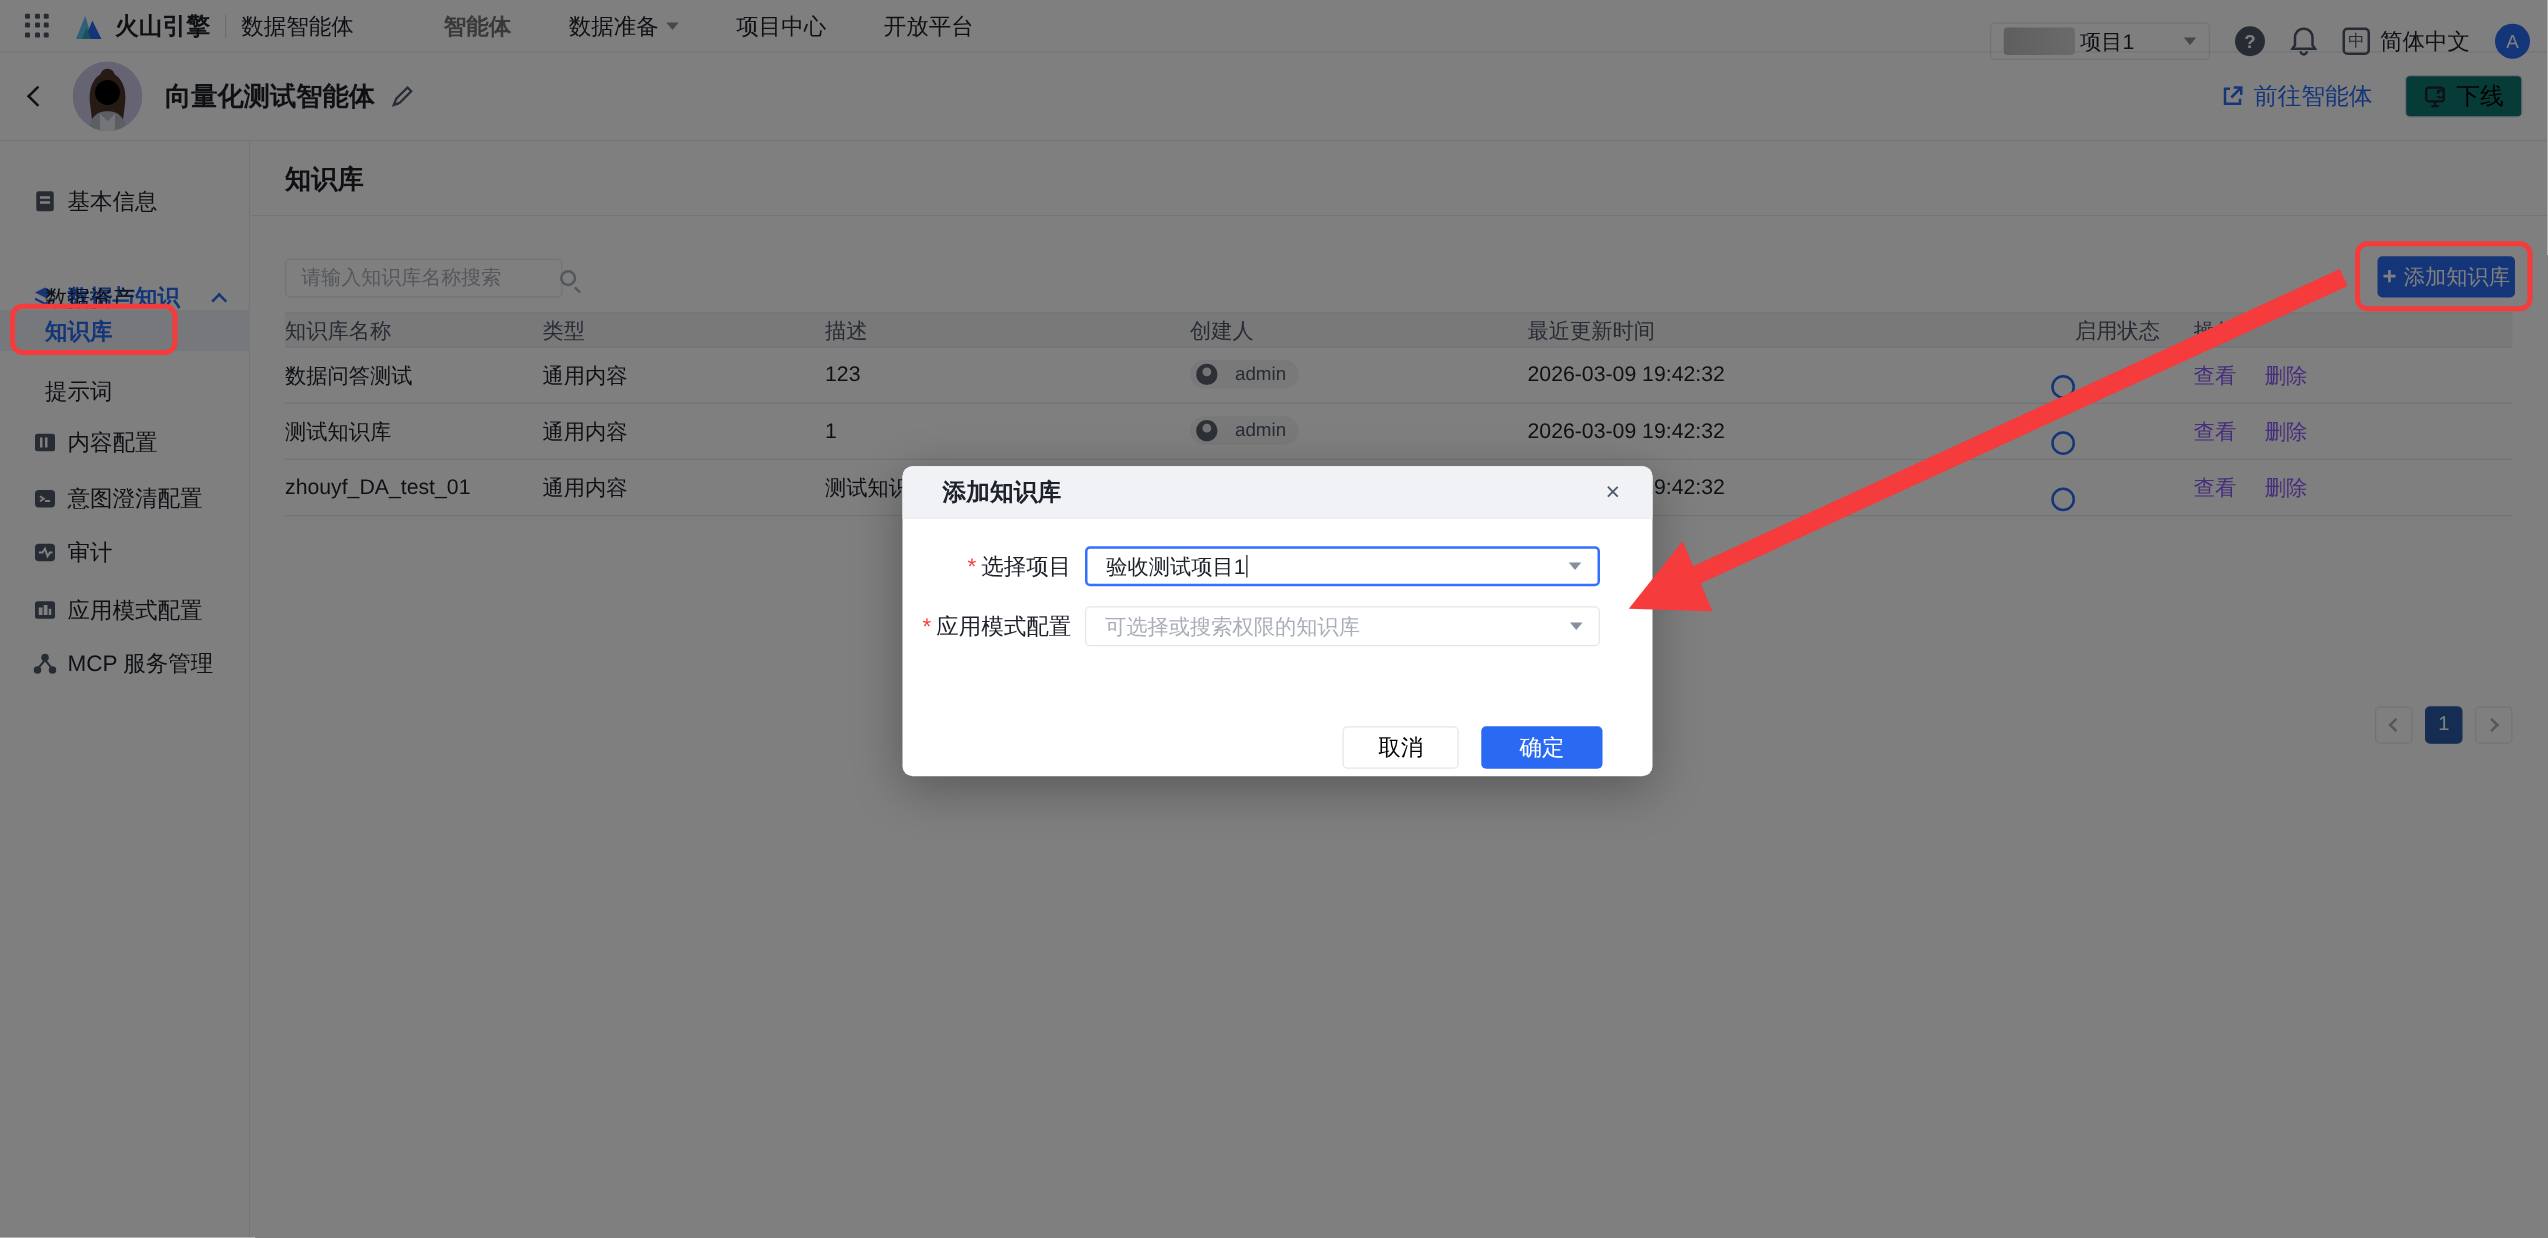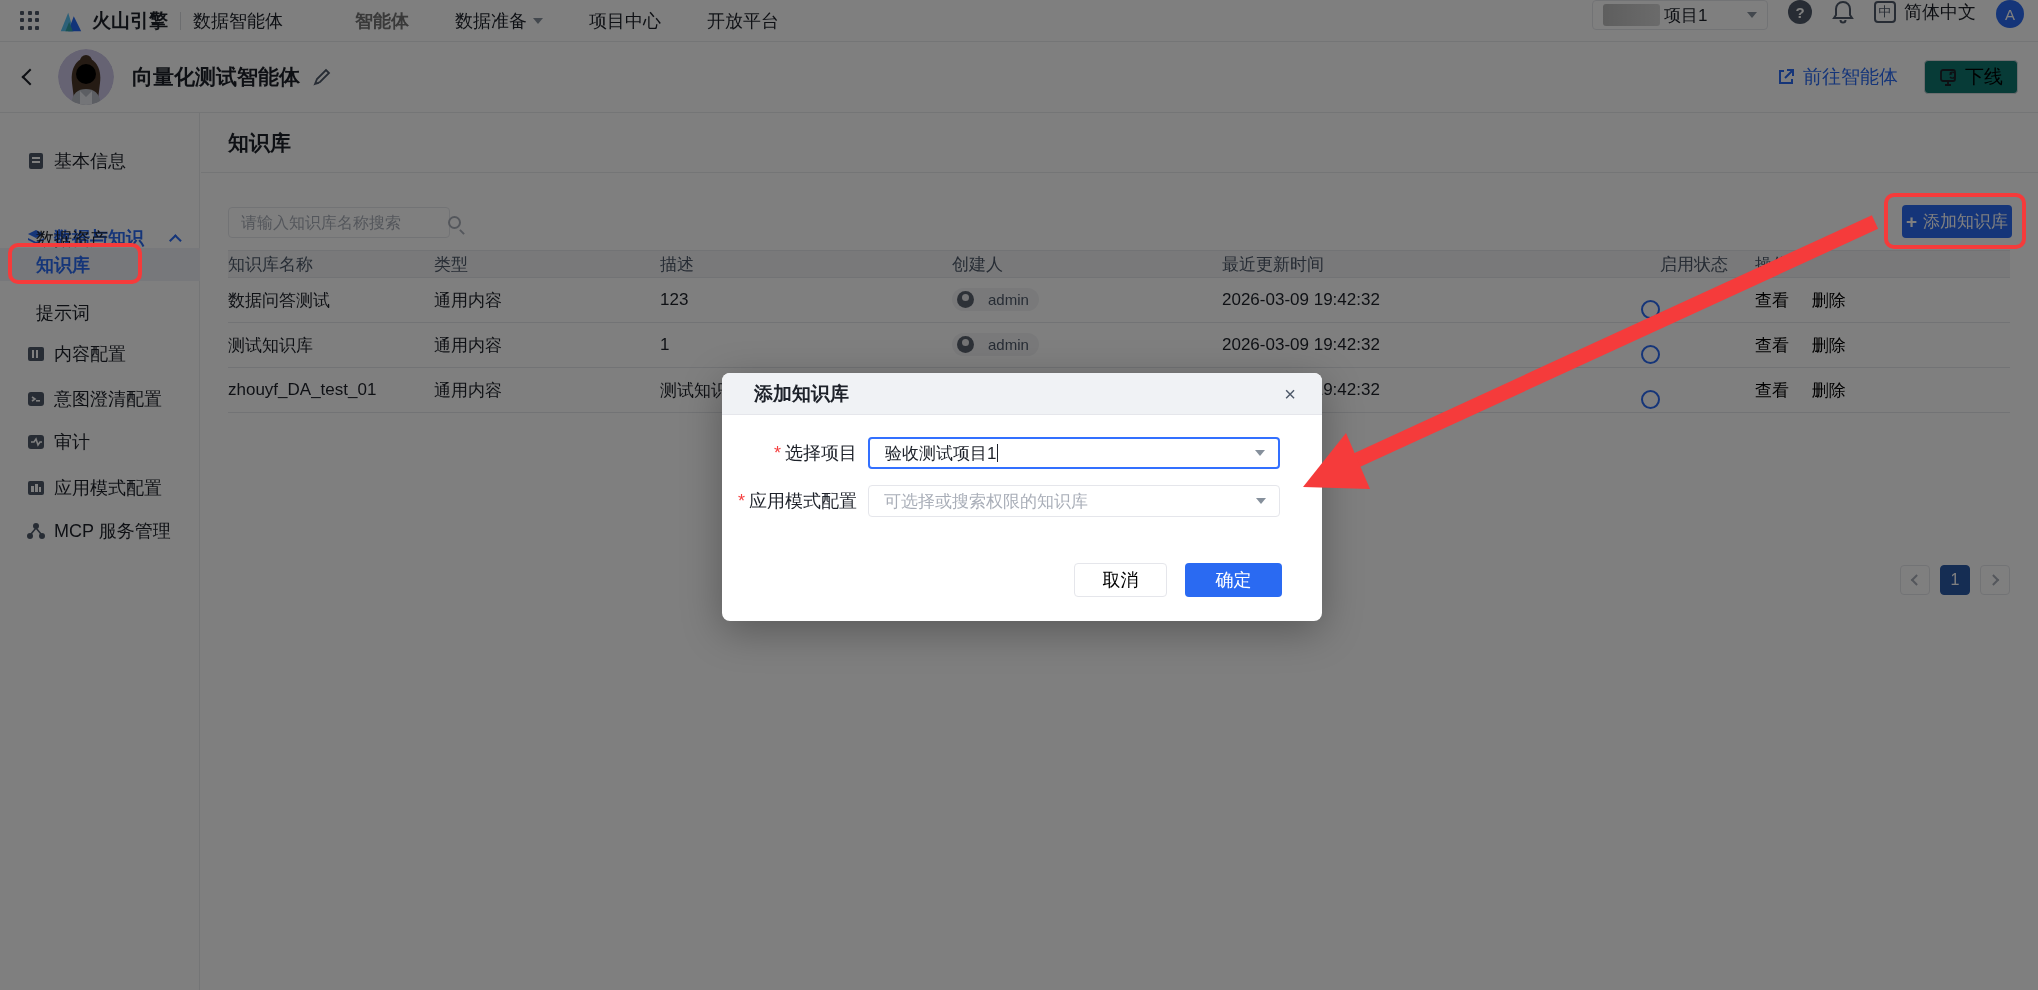--- a/index.html
+++ b/index.html
@@ -14,21 +14,21 @@
   .apps-grid i { width:4px; height:4px; border-radius:1px; background:#4e5969; }
   .logo { margin-left:18px; width:26px; height:26px; }
   .brand { margin-left:8px; font-size:19px; font-weight:bold; color:#1d2129; }
   .nav-divider { width:1px; height:18px; background:#d8dadf; margin:0 12px; }
   .product-name { font-size:18px; color:#1d2129; }
   .nav-tabs { display:flex; align-items:center; margin-left:72px; gap:46px; }
   .nav-tab { font-size:18px; color:#1d2129; cursor:pointer; display:flex; align-items:center; gap:6px; }
   .nav-tab.active { color:#737373; font-weight:bold; }
   .caret-down { width:0; height:0; border-left:5px solid transparent; border-right:5px solid transparent;
     border-top:6px solid #86909c; display:inline-block; }
-  .topnav-right { position:absolute; right:14px; top:0; height:42px; display:flex; align-items:flex-start; gap:20px; }
+  .topnav-right { position:absolute; right:14px; top:12px; height:42px; display:flex; align-items:center; gap:20px; }
   .project-select { width:176px; height:30px; border:1px solid #e5e6eb; border-radius:4px;
     display:flex; align-items:center; padding:0 10px; gap:4px; }
   .redacted { width:57px; height:22px; border-radius:3px;
     background:linear-gradient(90deg,#bdbdbd,#d6d6d6); }
   .project-select .val { font-size:17px; color:#1d2129; flex:1; }
   .help-icon { width:24px; height:24px; border-radius:50%; background:#4e5969; color:#fff;
     font-size:15px; font-weight:bold; display:flex; align-items:center; justify-content:center; }
   .lang-wrap { display:flex; align-items:center; gap:8px; font-size:18px; color:#1d2129; }
   .zh-icon { width:22px; height:22px; border:2px solid #4e5969; border-radius:4px; color:#4e5969;
     font-size:13px; display:flex; align-items:center; justify-content:center; }
@@ -86,21 +86,21 @@
   .t-head > div { padding-left:0; }
   .t-row { height:45px; border-bottom:1px solid #e5e6eb; font-size:17px; color:#1d2129; }
   .creator-pill { display:inline-flex; align-items:center; gap:14px; background:#f2f3f5;
     border-radius:12px; padding:3px 10px 3px 5px; font-size:15px; color:#4e5969; }
   .creator-pill .dot { width:17px; height:17px; border-radius:50%; background:#5b626e; position:relative; }
   .creator-pill .dot::after { content:""; position:absolute; left:5px; top:3px; width:7px; height:7px;
     border-radius:50%; background:#e8e9eb; }
   .toggle { width:34px; height:19px; border-radius:10px; background:#2a6af2; position:relative; cursor:pointer; }
   .toggle .knob { position:absolute; right:0px; top:0px; width:19px; height:19px; border-radius:50%;
     background:#fff; border:2px solid #2a6af2; }
-  .action-link { color:#000000; font-size:17px; margin-right:18px; cursor:pointer; text-decoration:none; }
+  .action-link { color:#8b5cf6; font-size:17px; margin-right:18px; cursor:pointer; text-decoration:none; }
 
   .pagination { position:absolute; left:27px; top:452px; width:1782px; display:flex;
     justify-content:flex-end; gap:10px; }
   .page-btn { width:30px; height:30px; border:1px solid #e5e6eb; border-radius:4px; background:#fff;
     display:flex; align-items:center; justify-content:center; cursor:pointer; }
   .page-btn .chev { width:8px; height:8px; border-left:2px solid #a9aeb8; border-bottom:2px solid #a9aeb8; }
   .page-btn .chev.left { transform:rotate(45deg) translate(1px,-1px); }
   .page-btn .chev.right { transform:rotate(-135deg) translate(1px,-1px); }
   .page-btn.active { background:#2b5aa7; border-color:#2b5aa7; color:#fff; font-size:16px; }
 
@@ -119,21 +119,21 @@
   .req { color:#f53f3f; margin-right:4px; }
   .f-select { position:absolute; left:146px; width:412px; height:32px; border:1px solid #e5e6eb;
     border-radius:4px; display:flex; align-items:center; padding:0 34px 0 15px; font-size:17px;
     background:#fff; cursor:pointer; }
   .f-select.focused { border:2px solid #3370ff; }
   .f-select .placeholder { color:#a9aeb8; }
   .f-select .sel-caret { position:absolute; right:13px; width:0; height:0;
     border-left:5px solid transparent; border-right:5px solid transparent; border-top:6px solid #86909c; }
   .text-cursor { display:inline-block; width:1px; height:18px; background:#1d2129; margin-left:1px;
     vertical-align:middle; }
-  .modal-footer { position:absolute; left:0; top:190px; width:600px; height:40px; }
+  .modal-footer { position:absolute; left:0; top:208px; width:600px; height:40px; }
   .btn-cancel { position:absolute; left:352px; width:93px; height:34px; background:#fff;
     border:1px solid #e5e6eb; border-radius:4px; font-size:18px; font-family:inherit; cursor:pointer; }
   .btn-confirm { position:absolute; left:463px; width:97px; height:34px; background:#2a6af2; color:#fff;
     border:0; border-radius:4px; font-size:18px; font-family:inherit; cursor:pointer; }
 
   
   .anno-box { position:absolute; border:4px solid #f53b3b; border-radius:10px; z-index:60; pointer-events:none; }
   .anno-box.sidebar-box { left:8px; top:243px; width:134px; height:41px; }
   .anno-box.addbtn-box { left:1884px; top:193px; width:142px; height:56px; }
   .anno-arrow { position:absolute; left:0; top:0; z-index:60; pointer-events:none; }

